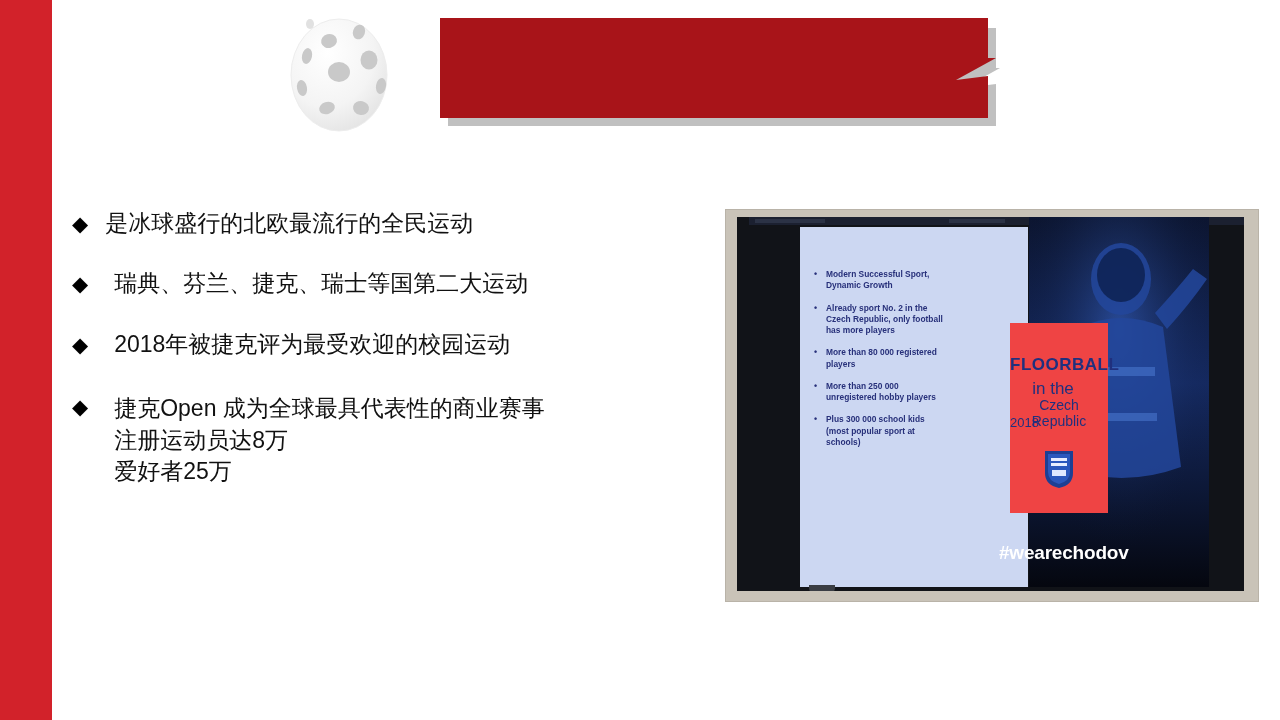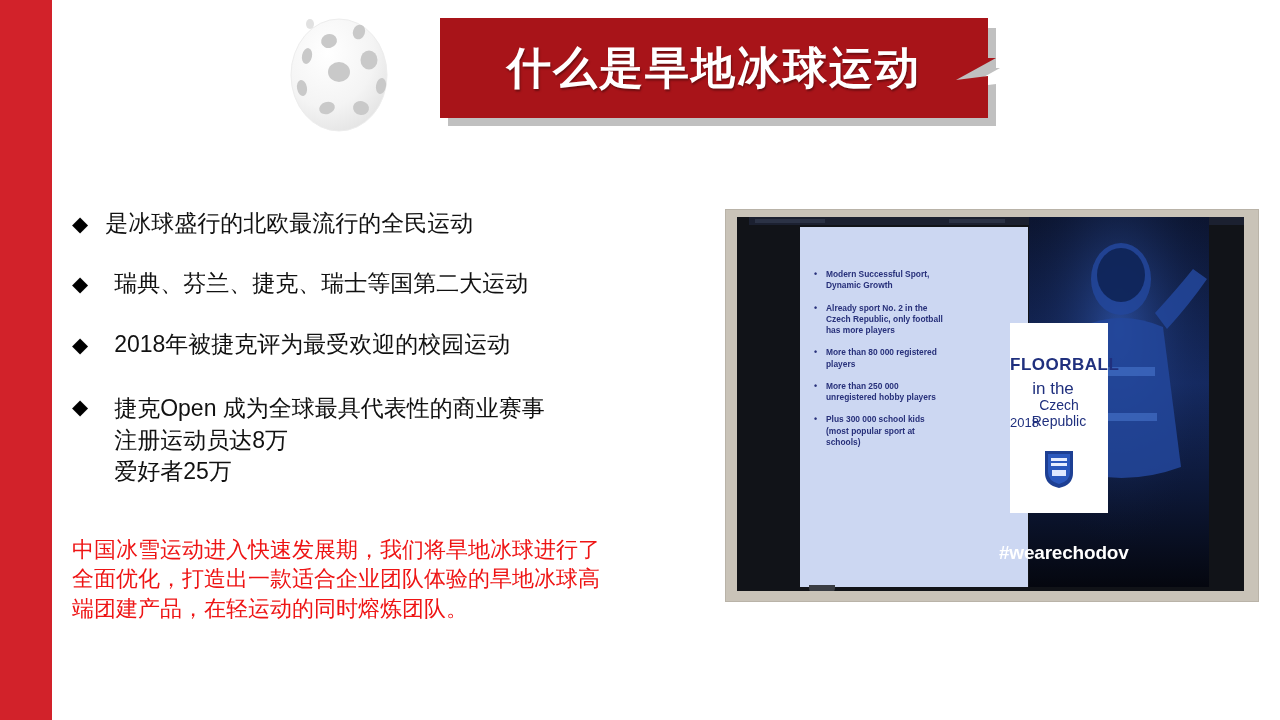--- a/index.html
+++ b/index.html
@@ -53,21 +53,21 @@
   .photo-inner{position:absolute;left:11px;top:7px;right:14px;bottom:10px;background:#111318;overflow:hidden;}
   .scr-topbar{position:absolute;left:12px;top:0;right:0;height:8px;background:#1b2030;}
   .scr-topbar span{position:absolute;top:2px;height:4px;background:#2b3245;}
   
   .deck{position:absolute;left:63px;top:10px;width:228px;height:360px;background:#ccd7f2;}
   .deck-list{position:absolute;left:14px;top:42px;width:206px;color:#27307a;font-size:8.4px;line-height:1.34;font-weight:bold;}
   .deck-li{display:flex;margin-bottom:11px;}
   .deck-li .dot{flex:0 0 12px;font-size:9px;line-height:1.2;}
   .deck-li .txt{white-space:pre-line;}
   .deck-panel{
-    position:absolute;left:273px;top:106px;width:98px;height:190px;background:#ffffff;
+    position:absolute;left:273px;top:106px;width:98px;height:190px;background:#ef4444;
   }
   .deck-panel .pl1{position:absolute;top:32px;left:0;right:0;text-align:center;color:#20307e;font-size:17px;font-weight:bold;letter-spacing:.5px;}
   .deck-panel .pl2{position:absolute;top:56px;left:0;right:12px;text-align:center;color:#20307e;font-size:17px;}
   .deck-panel .pl3{position:absolute;top:74px;left:0;right:0;text-align:center;color:#20307e;font-size:14px;}
   .deck-panel .pl4{position:absolute;top:92px;left:0;right:0;text-align:left;color:#20307e;font-size:13px;}
   .crest{position:absolute;left:50%;top:126px;margin-left:-16px;width:32px;height:40px;}
   .hashtag{
     position:absolute;left:262px;top:325px;width:180px;text-align:left;
     color:#ffffff;font-size:19px;font-weight:bold;letter-spacing:-.2px;
   }
@@ -106,21 +106,20 @@
       </g>
     </svg>
   </div>
 
   <div class="ribbon">
     <svg viewBox="0 0 560 112" xmlns="http://www.w3.org/2000/svg">
       <path d="M4,6 L552,6 L552,46 L556,46 L520,66 L552,62 L552,104 L4,104 Z" fill="#8d8d8d" opacity=".55" transform="translate(4,4)"></path>
       <path d="M0,0 L548,0 L548,40 L556,40 L516,62 L548,58 L548,100 L0,100 Z" fill="#a81419"></path>
     </svg>
   </div>
-  <div class="ribbon-title">什么是旱地冰球运动</div>
 
   <div class="bullets">
     <div class="bullet-row b0">
       <span class="bullet-mark">◆</span>
       <span class="bullet-text">是冰球盛行的北欧最流行的全民运动</span>
     </div>
     <div class="bullet-row b1">
       <span class="bullet-mark">◆</span>
       <span class="bullet-text indent">瑞典、芬兰、捷克、瑞士等国第二大运动</span>
     </div>
@@ -129,23 +128,20 @@
       <span class="bullet-text indent">2018年被捷克评为最受欢迎的校园运动</span>
     </div>
     <div class="bullet-row b3">
       <span class="bullet-mark">◆</span>
       <span class="bullet-text indent sub">捷克Open 成为全球最具代表性的商业赛事
 注册运动员达8万
 爱好者25万</span>
     </div>
   </div>
 
-  <div class="redpara">中国冰雪运动进入快速发展期，我们将旱地冰球进行了
-全面优化，打造出一款适合企业团队体验的旱地冰球高
-端团建产品，在轻运动的同时熔炼团队。</div>
 
   <div class="photo">
     <div class="photo-inner">
       <div class="scr-topbar">
         <span style="left:6px;width:70px;"></span>
         <span style="left:200px;width:56px;"></span>
         <span style="left:380px;width:42px;"></span>
       </div>
 
       <div class="player">

